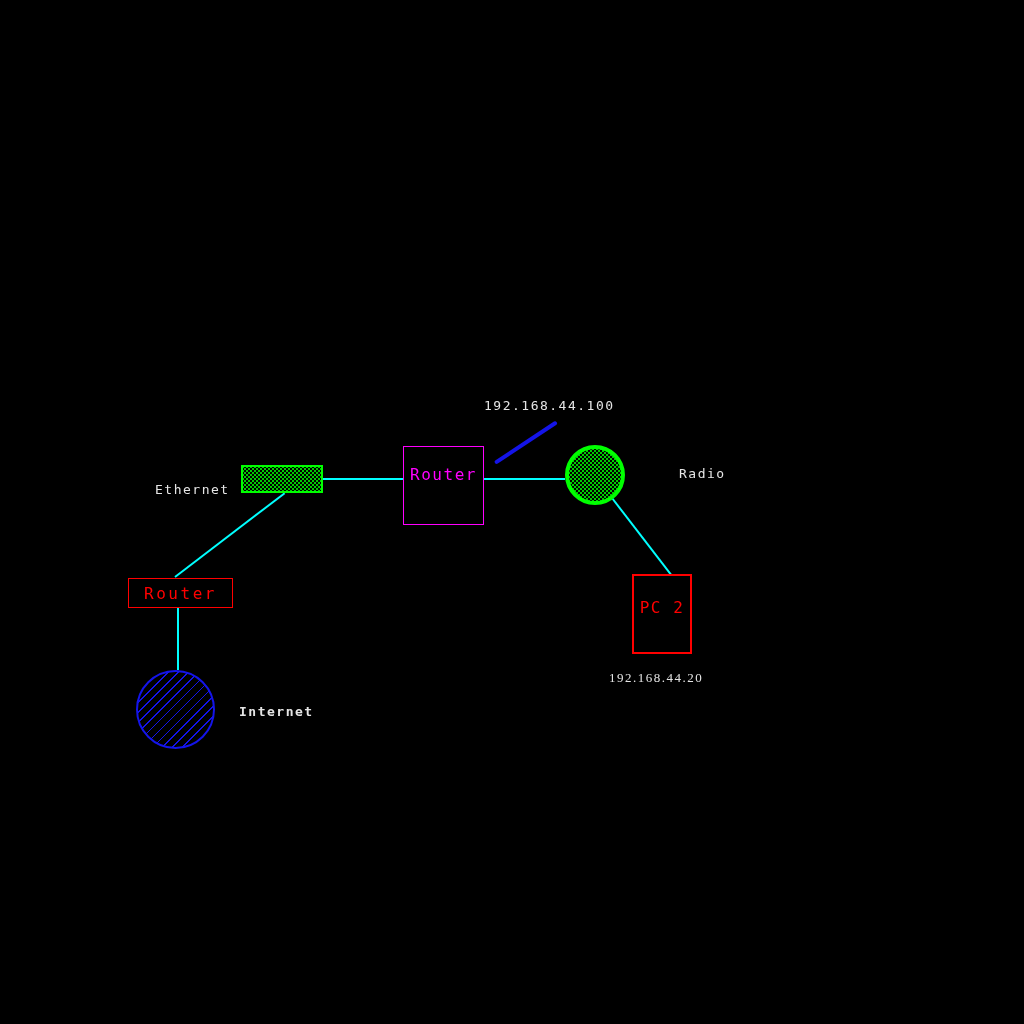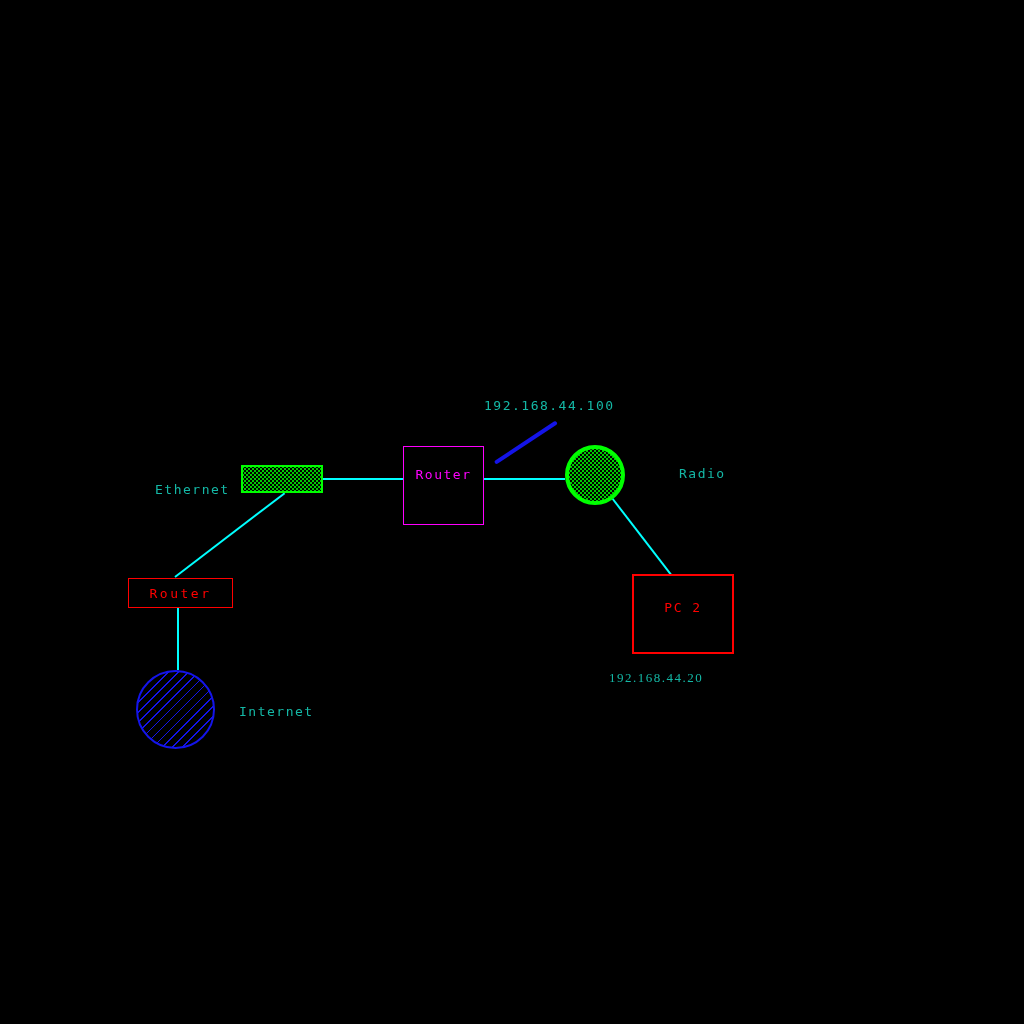--- a/index.html
+++ b/index.html
@@ -13,30 +13,30 @@
     height: 1024px;
     background: #000000;
     overflow: hidden;
     font-family: "DejaVu Sans Mono", monospace;
   }
   .lbl {
     position: absolute;
     font-size: 13px;
     line-height: 14px;
     letter-spacing: 1.5px;
-    color: #14b8a6;
+    color: #e5e5e5;
     white-space: pre;
   }
   .node {
     position: absolute;
     box-sizing: border-box;
     display: flex;
     align-items: center;
     justify-content: center;
-    font-size: 13px;
+    font-size: 16px;
     letter-spacing: 1.5px;
     white-space: pre;
   }
   .dots {
     background-color: #000000;
     background-image:
       radial-gradient(circle, #00d400 0.7px, transparent 0.9px),
       radial-gradient(circle, #00d400 0.7px, transparent 0.9px);
     background-size: 4px 4px;
     background-position: 0 0, 2px 2px;
@@ -59,21 +59,21 @@
   
   #node-ethernet   { left: 241px; top: 465px; width: 82px;  height: 28px; border: 2px solid #00ff00; }
   #node-wrouter    { left: 403px; top: 446px; width: 81px;  height: 79px; border: 1px solid #ff00ff;
                      color: #ff00ff; padding-bottom: 22px; }
   #node-radio      { left: 565px; top: 445px; width: 60px;  height: 60px; border: 4px solid #00ff00;
                      border-radius: 50%; }
   #node-grouter    { left: 128px; top: 578px; width: 105px; height: 30px; border: 1px solid #ff0000;
                      color: #ff0000; letter-spacing: 2.5px; }
   #node-internet   { left: 136px; top: 670px; width: 79px;  height: 79px; border: 2px solid #1414e8;
                      border-radius: 50%; }
-  #node-pc2        { left: 632px; top: 574px; width: 102px;  height: 80px; border: 2px solid #ff0000;
+  #node-pc2        { left: 632px; top: 574px; width: 60px;  height: 80px; border: 2px solid #ff0000;
                      color: #ff0000; padding-bottom: 13px; }
 
   
   #link-eth-wrouter   { left: 323px; top: 478px; width: 80px; }
   #link-wrouter-radio { left: 483px; top: 478px; width: 82px; }
   #link-radio-pc2     { left: 612px; top: 497px; width: 97px; transform: rotate(52.4deg); }
   #link-eth-grouter   { left: 175px; top: 576px; width: 138px; transform: rotate(-37.4deg); }
   #link-grouter-inet  { left: 177px; top: 607px; width: 2px; height: 63px; }
 
   
@@ -84,21 +84,21 @@
     background: #1414e8;
     border-radius: 2px;
     transform-origin: 0 50%;
     transform: rotate(-33.5deg);
   }
 
   
   #label-ip-wrouter { left: 484px; top: 399px; }
   #label-ethernet   { left: 155px; top: 483px; }
   #label-radio      { left: 637px; top: 467px; padding-left: 42px; }
-  #label-internet   { left: 239px; top: 705px; }
+  #label-internet   { left: 239px; top: 705px; font-weight: bold; }
   #label-ip-pc2     { left: 609px; top: 671px; font-family: Liberation Serif, serif; }
 </style>
 </head>
 <body>
 
 <div id="canvas">
 
   <div class="link" id="link-eth-wrouter"></div>
   <div class="link" id="link-wrouter-radio"></div>
   <div class="link" id="link-radio-pc2"></div>

